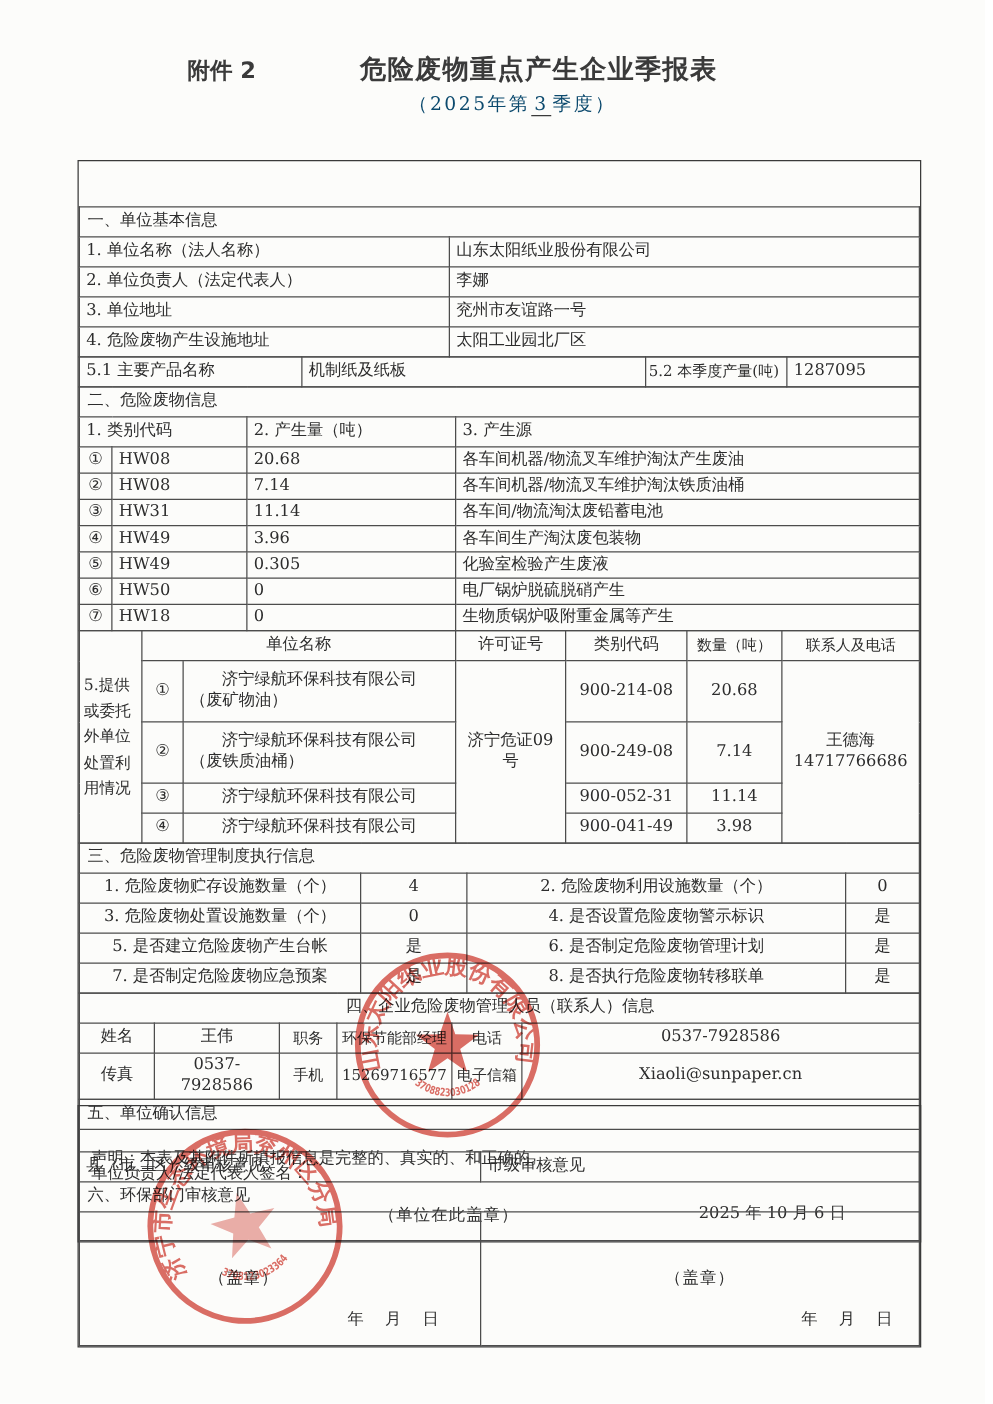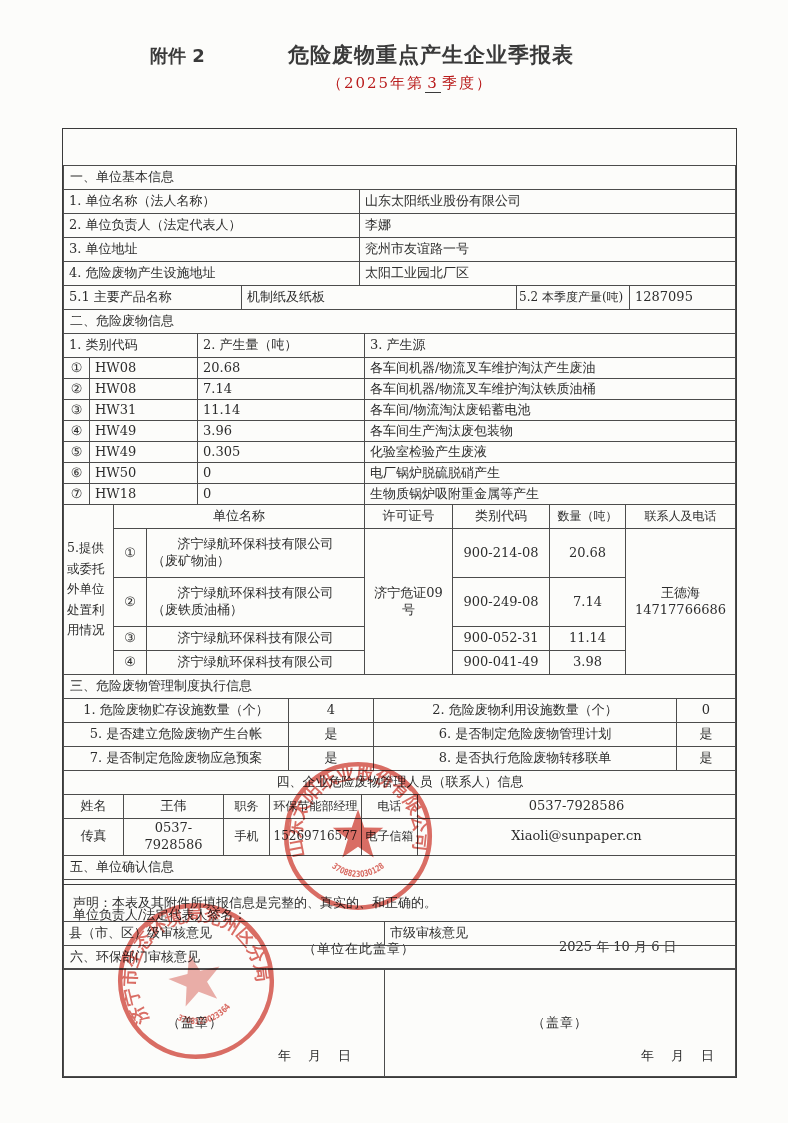--- a/index.html
+++ b/index.html
@@ -5,21 +5,21 @@
   html,body{margin:0;padding:0;background:#ffffff;}
   .page{position:relative;width:788px;height:1123px;background:#fcfcfa;
         font-family:"DejaVu Serif","Liberation Serif",serif;color:#2d2d2d;overflow:hidden;}
 
   
   .attachment{position:absolute;left:150px;top:44px;font-family:"DejaVu Sans","Liberation Sans",sans-serif;
               font-weight:bold;font-size:18px;color:#3a3a3a;}
   .doc-title{position:absolute;left:288px;top:41px;font-family:"DejaVu Sans","Liberation Sans",sans-serif;
              font-weight:bold;font-size:21px;color:#3a3a3a;letter-spacing:1px;}
   .subtitle{position:absolute;left:300px;top:74px;width:220px;text-align:center;
-            font-size:15px;letter-spacing:2px;color:#b91c1c;}
+            font-size:15px;letter-spacing:2px;color:#0c4a6e;}
   .quarter{display:inline-block;min-width:16px;text-align:center;border-bottom:1px solid #3a3a3a;margin:0 1px;}
 
   
   .tbl-wrap{position:absolute;left:62px;width:673px;border:1.5px solid #3a3a3a;}
   #wrap-main{top:128px;}
   #wrap-review{top:884px;}
   table{border-collapse:collapse;width:100%;table-layout:fixed;margin-top:36px;}
   table + table{margin-top:-1px;}
   td{border:1px solid #4c4c4c;font-size:13px;padding:1px 5px;line-height:1.3;overflow:hidden;
      vertical-align:middle;}
@@ -232,20 +232,26 @@
         </colgroup>
       <tbody>
           <tr>
             <td colspan="4" class="sec-head hr21">三、危险废物管理制度执行信息</td>
           </tr>
       <tr>
             <td class="center hr21">1. 危险废物贮存设施数量（个）</td>
             <td class="center">4</td>
             <td class="center">2. 危险废物利用设施数量（个）</td>
             <td class="center">0</td>
+          </tr>
+      <tr>
+            <td class="center hr21">3. 危险废物处置设施数量（个）</td>
+            <td class="center">0</td>
+            <td class="center">4. 是否设置危险废物警示标识</td>
+            <td class="center">是</td>
           </tr>
       <tr>
             <td class="center hr21">5. 是否建立危险废物产生台帐</td>
             <td class="center">是</td>
             <td class="center">6. 是否制定危险废物管理计划</td>
             <td class="center">是</td>
           </tr>
       <tr>
             <td class="center hr21">7. 是否制定危险废物应急预案</td>
             <td class="center">是</td>

